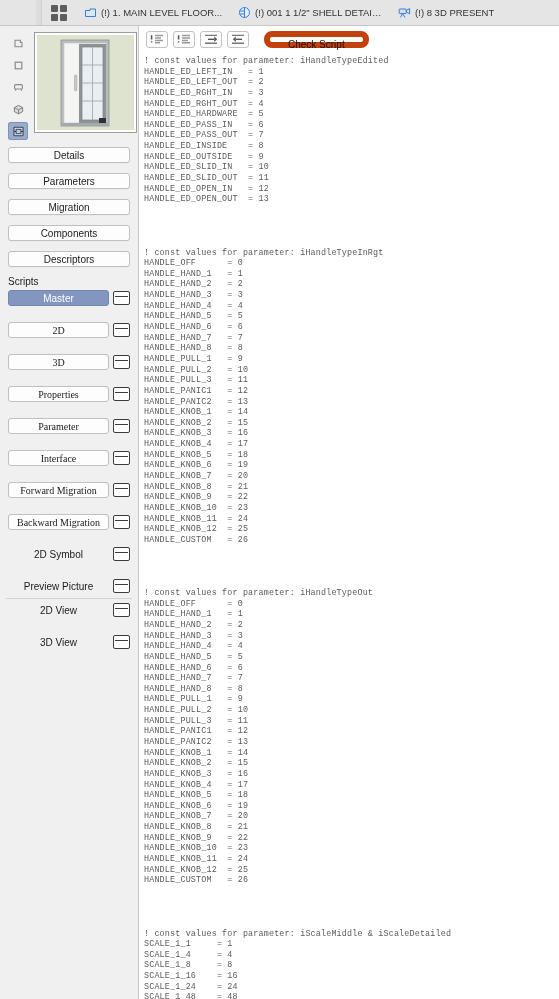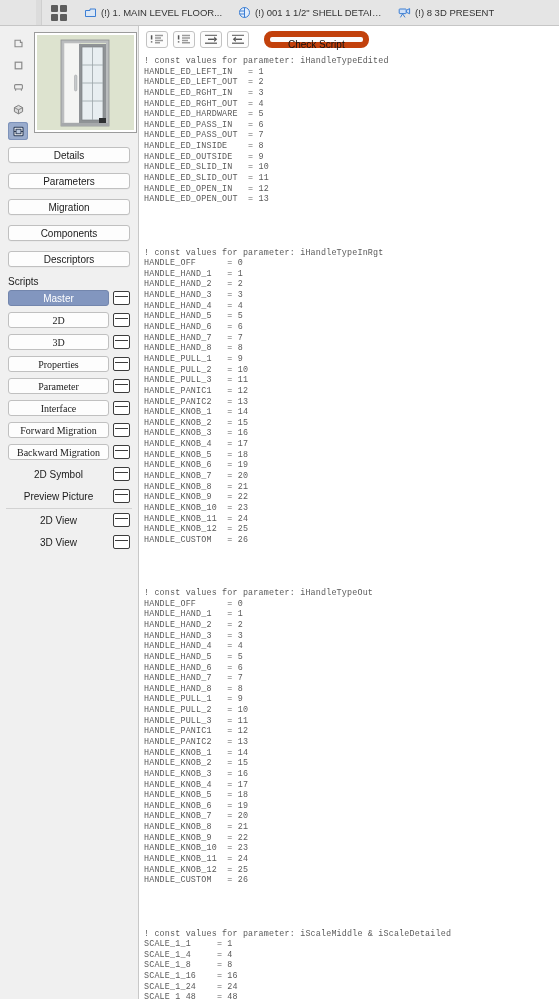--- a/index.html
+++ b/index.html
@@ -81,21 +81,21 @@
     border-radius: 3px;
     font-size: 10px; color: #1a1a1a;
     text-align: center;
     box-shadow: 0 0.5px 0 rgba(0,0,0,0.05);
   }
 
   .scripts-label {
     margin: 9px 9px 3px 8px;
     font-size: 10px; color: #222; font-weight: 400;
   }
-  .script-rows { margin: 0 8px; display: flex; flex-direction: column; gap: 6px; }
+  .script-rows { margin: 0 8px; display: flex; flex-direction: column; gap: 16px; }
   .script-row { display: flex; align-items: center; gap: 4px; height: 16px; }
   .script-name {
     flex: 1 1 auto; height: 16px; line-height: 15px;
     font-size: 10px; color: #1a1a1a; text-align: center;
     border-radius: 3px;
   }
   .script-name.boxed { background: #fdfdfd; border: 1px solid #c0c0c0; font-family: Liberation Serif, serif; }
   .script-name.selected { background: #8296bf; border: 1px solid #7386ad; color: #ffffff; }
   .script-name.plain { background: transparent; border: 1px solid transparent; }
   .win-btn {

